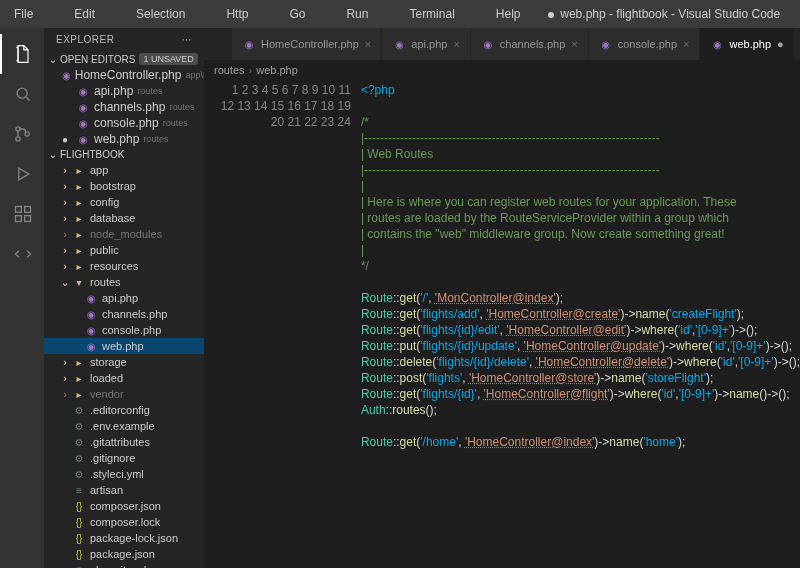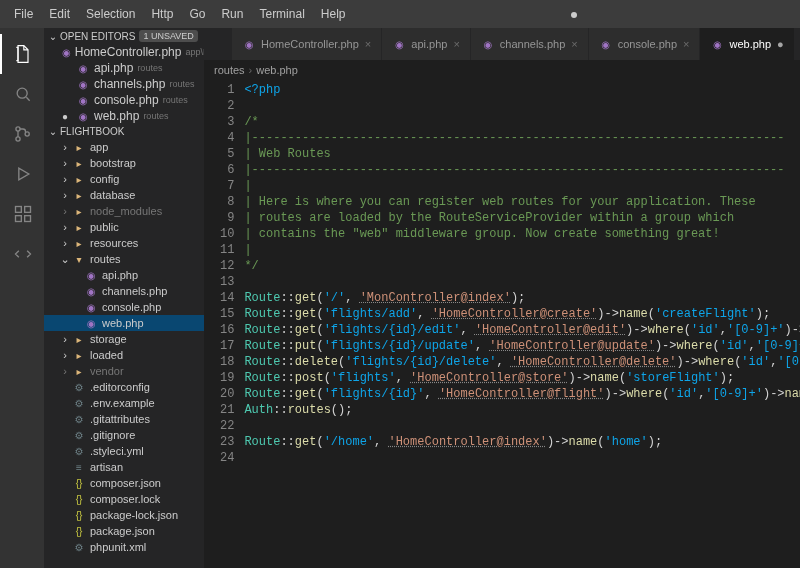--- a/index.html
+++ b/index.html
@@ -1,18 +1,18 @@
 <!DOCTYPE html>
 <html><head>
 <meta charset="utf-8">
 <style>
 * { margin: 0; padding: 0; box-sizing: border-box; }
 body { font-family: -apple-system, "Segoe UI", sans-serif; font-size: 12px; background: #1e1e1e; color: #cccccc; overflow: hidden; width: 800px; height: 568px; }
 .titlebar { height: 28px; background: #3c3c3c; display: flex; align-items: center; color: #cccccc; font-size: 12px; }
-.menu { display: flex; padding-left: 6px; }
+.menu { display: flex; padding-left: 6px; gap: 25px; }
 .menu-item { padding: 4px 8px; cursor: pointer; }
 .title-center { flex: 1; text-align: center; }
 .dot { display:inline-block;width:6px;height:6px;border-radius:50%;background:#ccc;margin-right:6px;vertical-align:middle;}
 .main { display: flex; height: 540px; }
 .activitybar { width: 44px; background: #333333; display: flex; flex-direction: column; align-items: center; padding-top: 6px; }
 .act-icon { width: 44px; height: 40px; display:flex;align-items:center;justify-content:center; color:#858585; cursor:pointer; border-left:2px solid transparent;}
 .act-icon.active { color:#fff; border-left:2px solid #fff;}
 .sidebar { width: 160px; background: #252526; display:flex; flex-direction:column; overflow:hidden;}
 .side-title { padding: 6px 12px; font-size: 10px; color:#bbbbbb; letter-spacing:.5px;}
 .section-hdr { display:flex;align-items:center;padding:2px 4px;font-size:10px;color:#ccc;cursor:pointer;}
@@ -25,21 +25,21 @@
 .dim{color:#767676;font-size:9px;margin-left:4px;}
 .editor-area{flex:1;display:flex;flex-direction:column;background:#1e1e1e;min-width:0;}
 .tabs{height:32px;background:#252526;display:flex;align-items:stretch;overflow:hidden;}
 .tab{display:flex;align-items:center;padding:0 10px;background:#2d2d2d;color:#969696;font-size:11px;cursor:pointer;border-right:1px solid #252526;min-width:0;}
 .tab.active{background:#1e1e1e;color:#fff;}
 .tab .ico{margin-right:5px;}
 .tab .close{margin-left:6px;opacity:.6;}
 .tabs-gap{width:28px;}
 .breadcrumb{height:20px;display:flex;align-items:center;padding:0 10px;font-size:11px;color:#a0a0a0;}
 .bc-sep{margin:0 4px;color:#666;}
-.code{flex:1;display:flex;overflow:auto;font-family:Liberation Mono, monospace;font-size:12px;line-height:16px;}
+.code{flex:1;display:flex;overflow:auto;font-family:Liberation Sans, sans-serif;font-size:12px;line-height:16px;}
 .gutter{background:#1e1e1e;color:#858585;text-align:right;padding:2px 10px 2px 16px;user-select:none;}
 .lines{padding:2px 0;white-space:pre;color:#d4d4d4;}
 .c-cmt{color:#6a9955;}
 .c-cls{color:#4ec9b0;}
 .c-fn{color:#dcdcaa;}
 .c-str{color:#0ea5e9;}
 .c-lnk{color:#ce9178;text-decoration:underline dotted #888;}
 .fi-php{color:#a074c4;}
 .fi-fold{color:#dcb67a;}
 .fi-foldo{color:#dcb67a;}
@@ -56,21 +56,21 @@
       <div class="menu-item">File</div>
       <div class="menu-item">Edit</div>
       <div class="menu-item">Selection</div>
       <div class="menu-item">Http</div>
       <div class="menu-item">Go</div>
       <div class="menu-item">Run</div>
       <div class="menu-item">Terminal</div>
       <div class="menu-item">Help</div>
     </div>
   <div class="title-center">
-    <span class="dot"></span>
+    <span class="dot"></span><span>web.php - flightbook - Visual Studio Code</span>
   </div>
 </div>
 
 <div class="main">
   <div class="activitybar">
     <div class="act-icon active">
         <svg width="20" height="20" viewBox="0 0 24 24" fill="none" stroke="currentColor" stroke-width="1.4">
           <path d="M13 2H6v20h12V7z"></path>
           <path d="M13 2v5h5"></path>
           <path d="M4 4h2v16H4"></path>
@@ -104,20 +104,21 @@
         </svg>
       </div>
     <div class="act-icon">
         <svg width="20" height="20" viewBox="0 0 24 24" fill="none" stroke="currentColor" stroke-width="1.6">
           <path d="M7 8l-4 4 4 4M17 8l4 4-4 4"></path>
         </svg>
       </div>
   </div>
 
   <div class="sidebar">
+    <div class="side-title"><span>EXPLORER</span><span style="float:right">⋯</span></div>
     <div class="section-hdr">
         <span class="chev">⌄</span>
         <span>OPEN EDITORS</span>
         <span class="badge">1 UNSAVED</span>
       </div>
     <div id="editors">
         <div class="tree-item" style="padding-left:14px">
           <span class="ico"></span>
           <span class="ico fi-php">◉</span>
           <span>HomeController.php</span>

